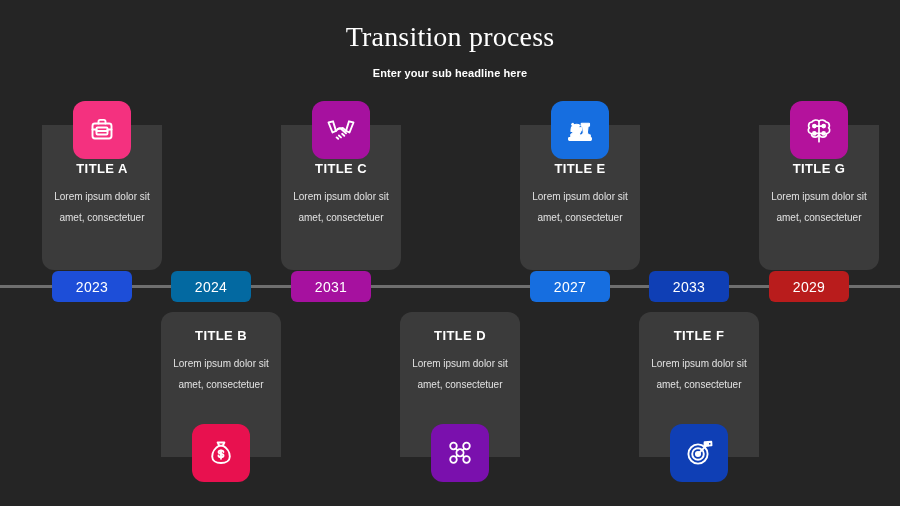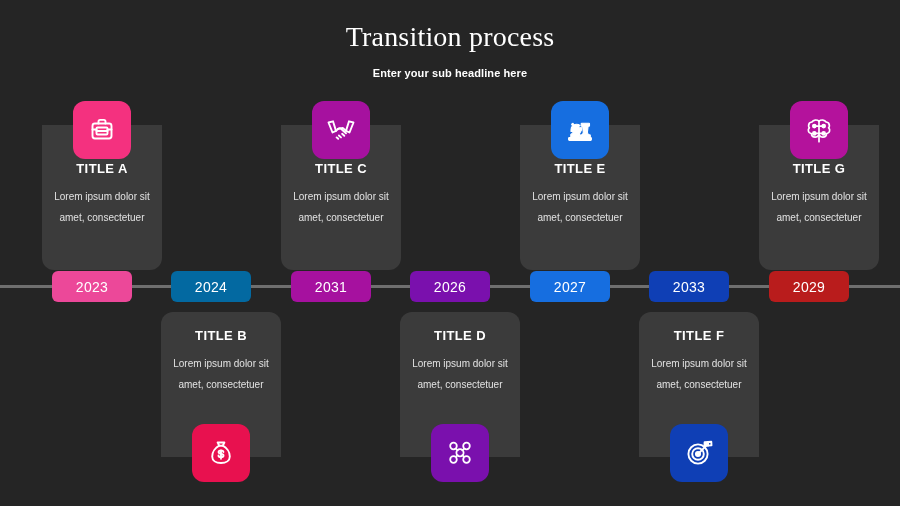--- a/index.html
+++ b/index.html
@@ -149,21 +149,21 @@
       <div class="icon-tile top" style="background: rgb(244, 49, 127);">
         <span>
     <svg viewBox="0 0 32 32" fill="none" stroke="#fff" stroke-width="1.9" stroke-linecap="round" stroke-linejoin="round">
       <path d="M12.5 9.5V7.5a1.6 1.6 0 0 1 1.6-1.6h3.8a1.6 1.6 0 0 1 1.6 1.6v2"></path>
       <rect x="6.5" y="9.5" width="19" height="15" rx="2.4"></rect>
       <rect x="10.5" y="13.5" width="11" height="7" rx="1.1"></rect>
       <path d="M6.5 15.5h4M21.5 15.5h4M10.5 17h11"></path>
     </svg>
         </span>
       </div>
-      <div class="year-badge" style="background: #ec4899;">2023</div>
+      <div class="year-badge" style="background: #1d4ed8;">2023</div>
     </div>
     <div class="column" style="left: 161px;">
       <div class="card bottom">
         <div class="card-title">TITLE B</div>
         <div class="card-desc">Lorem ipsum dolor sit amet, consectetuer</div>
       </div>
       <div class="icon-tile bottom" style="background: rgb(232, 17, 79);">
         <span>
     <svg viewBox="0 0 32 32" fill="none" stroke="#fff" stroke-width="1.9" stroke-linecap="round" stroke-linejoin="round">
       <path d="M12.6 5.5l1.6 3.2M19.4 5.5l-1.6 3.2M12.6 5.5h6.8"></path>
@@ -202,21 +202,20 @@
     <svg viewBox="0 0 32 32" fill="none" stroke="#fff" stroke-width="1.8" stroke-linecap="round" stroke-linejoin="round">
       <circle cx="9.5" cy="9" r="3.3"></circle>
       <circle cx="22.5" cy="9" r="3.3"></circle>
       <circle cx="9.5" cy="22.5" r="3.3"></circle>
       <circle cx="22.5" cy="22.5" r="3.3"></circle>
       <circle cx="16" cy="15.8" r="3.6"></circle>
       <path d="M12.1 11.9l1.6 1.5M19.9 11.9l-1.6 1.5M12.1 19.6l1.6-1.5M19.9 19.6l-1.6-1.5"></path>
     </svg>
         </span>
       </div>
-      <div class="year-badge" style="background: rgb(122, 16, 173);">2026</div>
     </div>
     <div class="column" style="left: 520px;">
       <div class="card top">
         <div class="card-title">TITLE E</div>
         <div class="card-desc">Lorem ipsum dolor sit amet, consectetuer</div>
       </div>
       <div class="icon-tile top" style="background: rgb(22, 110, 224);">
         <span>
     <svg viewBox="0 0 32 32" fill="#fff" stroke="#fff" stroke-width="1.1" stroke-linejoin="round">
       <path d="M6.8 23.5h9.4l-.7-2.4c-.3-1.1.1-2 .9-2.9 1.3-1.5 1.6-3.2.9-4.9l-1.6.9-1.2-1.7 1.5-1c-.9-.8-2.1-1.2-3.5-1.2-1 0-1.9.2-2.6.6l-.9-1.6-1.4 1 .9 1.7c-1 1-1.5 2.3-1.5 3.9v1.6h2.6c-.6 1.3-1.6 2.3-2.8 3z"></path>

